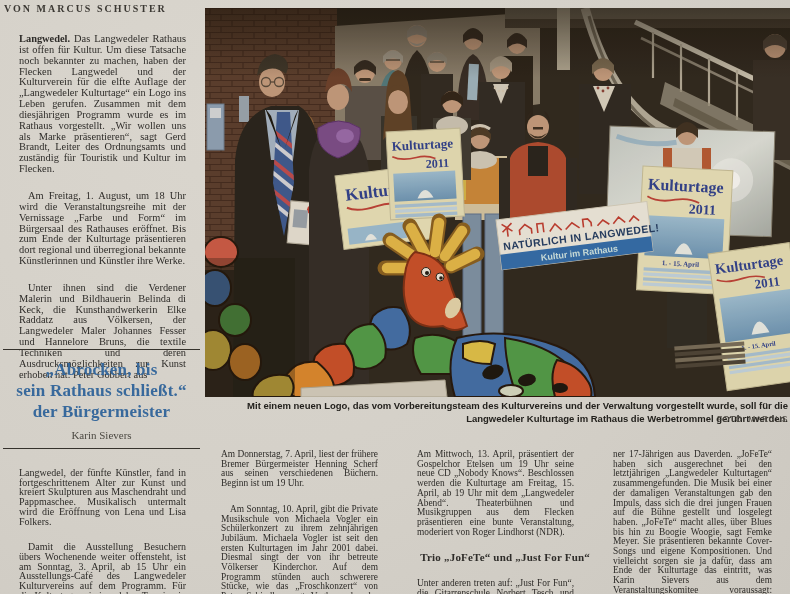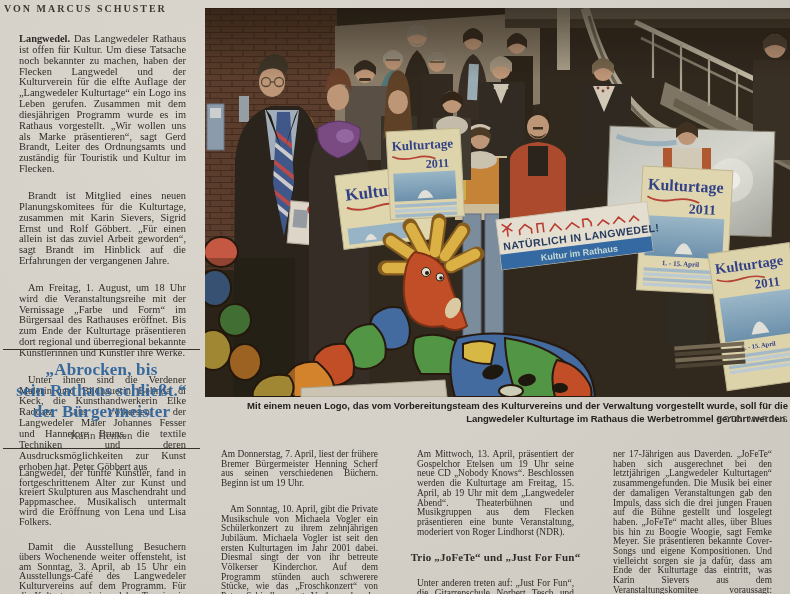--- a/index.html
+++ b/index.html
@@ -26,21 +26,21 @@
     padding:9px 0 7px; text-align:center;
   }
   .quoteline{ display:block; font-weight:bold; font-size:17px; line-height:21px;
     color:#38699c; letter-spacing:.2px; }
   .quoteattr{ display:block; margin-top:7px; font-size:11px; color:#4c4942; }
   .col1b{ position:absolute; left:3px; top:452px; width:199px; height:142px;
           overflow:hidden; font-size:10px; line-height:9.7px; }
   .bcol{ position:absolute; top:434px; width:189px; height:160px; overflow:hidden;
          font-size:9.4px; line-height:9.7px; }
   .col2{ left:205px; } .col3{ left:401px; } .col4{ left:597px; width:191px; }
-  .subhead{ font-weight:bold; font-size:11px; text-align:center; text-indent:0 !important;
+  .subhead{ font-weight:bold; font-size:11px; text-align:right; text-indent:0 !important;
             margin:5px 0 0 !important; letter-spacing:.2px; }
   .photo{ position:absolute; left:205px; top:8px; width:585px; height:389px; }
   .photo svg{ display:block; }
   .caption{
     position:absolute; left:205px; top:399px; width:583px;
     font-family:"Liberation Sans", sans-serif; font-weight:bold;
     font-size:9.5px; line-height:13px; color:#23211d; text-align:right;
   }
   .credit{ position:absolute; right:0; top:14px; font-weight:normal;
     font-size:8.5px; letter-spacing:.5px; color:#4c4841; }
@@ -51,30 +51,29 @@
 </style>
 </head>
 <body>
 
 <div class="page">
 
   <div class="byline">VON MARCUS SCHUSTER</div>
 
   <div class="col col1">
     <p class="noind"><b class="lead">Langwedel.</b><span> Das Langwedeler Rathaus ist offen für Kultur. Um diese Tatsache noch bekannter zu machen, haben der Flecken Langwedel und der Kulturverein für die elfte Auflage der „Langwedeler Kulturtage“ ein Logo ins Leben gerufen. Zusammen mit dem diesjährigen Programm wurde es im Rathaus vorgestellt. „Wir wollen uns als Marke präsentieren“, sagt Gerd Brandt, Leiter des Ordnungsamts und zuständig für Touristik und Kultur im Flecken.</span></p>
-    <p>Brandt ist Mitglied eines neuen Planungskomitees für die Kulturtage, zusammen mit Karin Sievers, Sigrid Ernst und Rolf Göbbert. „Für einen allein ist das zuviel Arbeit geworden“, sagt Brandt im Hinblick auf die Erfahrungen der vergangenen Jahre.</p>
     <p>Am Freitag, 1. August, um 18 Uhr wird die Veranstaltungsreihe mit der Vernissage „Farbe und Form“ im Bürgersaal des Rathauses eröffnet. Bis zum Ende der Kulturtage präsentieren dort regional und überregional bekannte Künstlerinnen und Künstler ihre Werke.</p>
     <p>Unter ihnen sind die Verdener Malerin und Bildhauerin Belinda di Keck, die Kunsthandwerkerin Elke Raddatz aus Völkersen, der Langwedeler Maler Johannes Fesser und Hannelore Bruns, die textile Techniken und deren Ausdrucksmöglichkeiten zur Kunst erhoben hat. Peter Göbbert aus</p>
   </div>
 
   <div class="quotebox">
     <span class="quoteline">„Abrocken, bis</span>
     <span class="quoteline">sein Rathaus schließt.“</span>
     <span class="quoteline">der Bürgermeister</span>
-    <span class="quoteattr">Karin Henken</span>
+    <span class="quoteattr">Karin Sievers</span>
   </div>
 
   <div class="col col1b">
     <p class="noind">Langwedel, der fünfte Künstler, fand in fortgeschrittenem Alter zur Kunst und kreiert Skulpturen aus Maschendraht und Pappmaschee. Musikalisch untermalt wird die Eröffnung von Lena und Lisa Folkers.</p>
     <p>Damit die Ausstellung Besuchern übers Wochenende weiter offensteht, ist am Sonntag, 3. April, ab 15 Uhr ein Ausstellungs-Café des Langwedeler Kulturvereins auf dem Programm. Für die Kulturtage sei ein solcher Termin ein Novum, sagt Gerd Brandt. An jenem Tag können Besucher und Künstler untereinander ins Gespräch kommen.</p>
   </div>
 
   <div class="photo">
     <svg width="585" height="389" viewBox="0 0 585 389" xmlns="http://www.w3.org/2000/svg">
       <defs>

